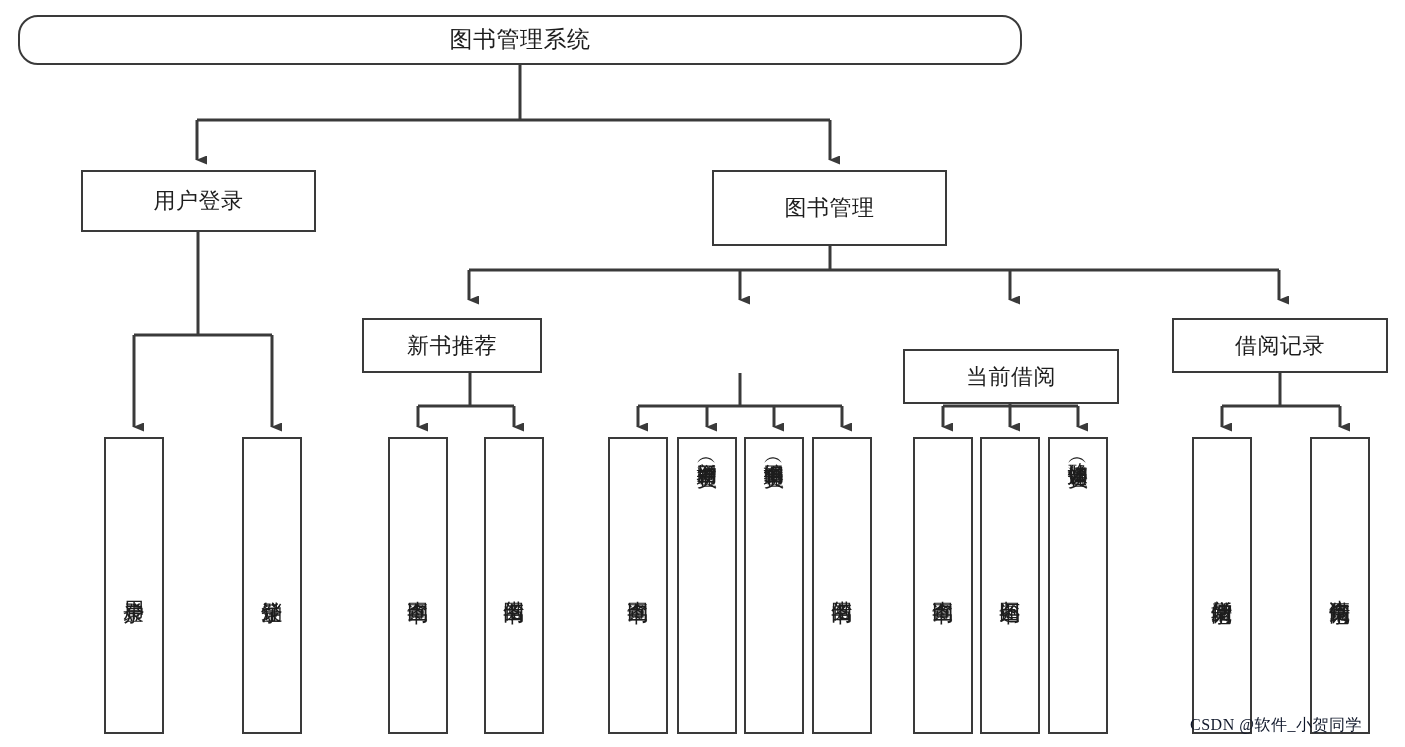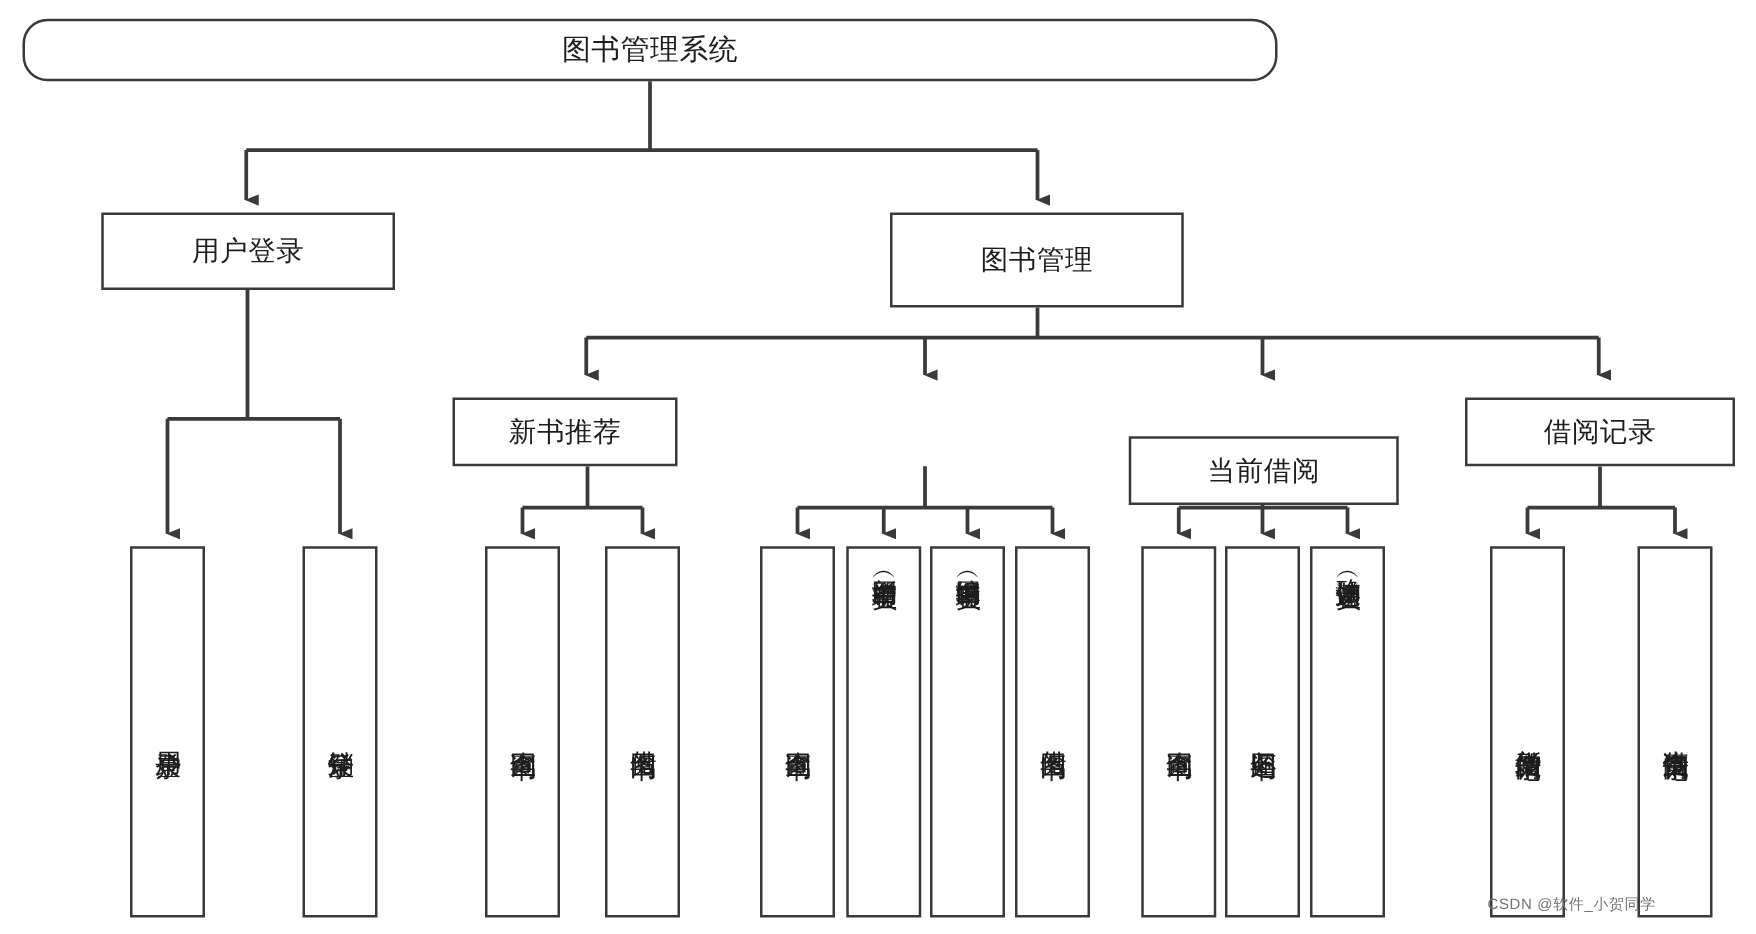--- a/index.html
+++ b/index.html
@@ -62,25 +62,26 @@
   }
   .node.vertical.tall-text .node-label {
     font-size: 20px;
   }
   .node.vertical.centered {
     align-items: center;
     padding-top: 0;
   }
   .watermark {
     position: absolute;
-    color: #737373;
-    font-size: 12px;
+    color: #0f172a;
+    font-size: 16px;
     letter-spacing: 0.5px;
     white-space: nowrap;
     user-select: none;
+    font-family: Liberation Serif, serif;
   }
 </style>
 </head>
 <body>
 
 <div id="canvas">
 
   <svg class="connectors" viewBox="0 0 1405 747">
     <defs>
       <marker id="arrowhead" markerWidth="9" markerHeight="11" refX="4.5" refY="10" orient="auto" markerUnits="userSpaceOnUse">

